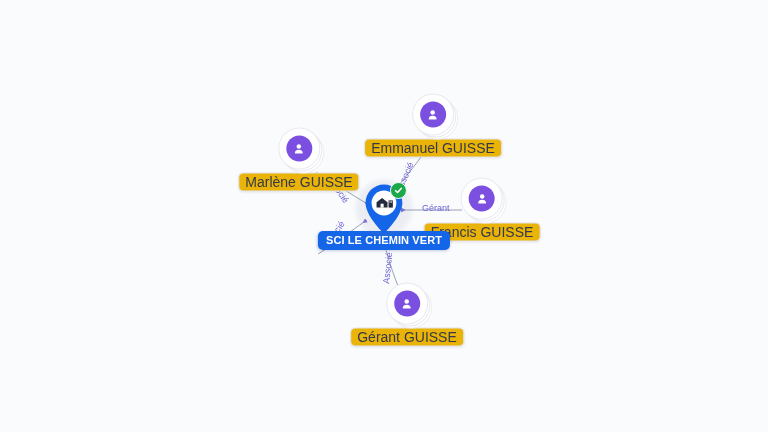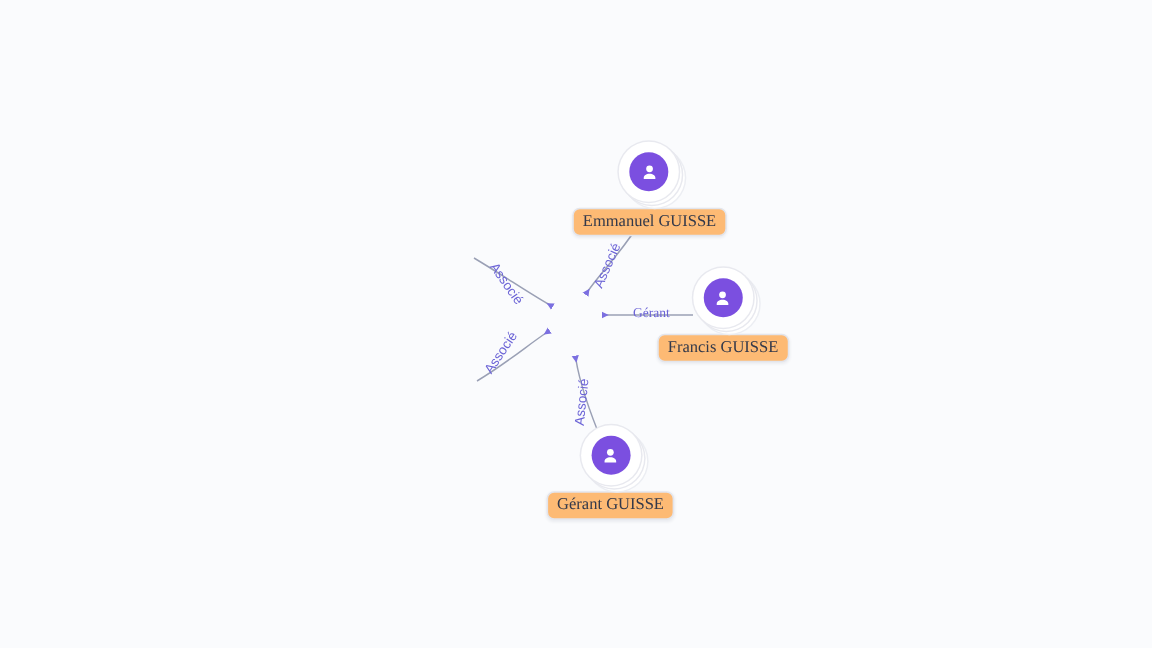--- a/index.html
+++ b/index.html
@@ -57,30 +57,29 @@
     background: #7b4fe0;
     display: flex;
     align-items: center;
     justify-content: center;
   }
   .avatar-circle svg { display: block; }
 
   
   .node-label {
     margin-top: 4px;
-    background: #fdba74;
+    background: #eab308;
     border: 1px solid #e3e5ec;
     border-radius: 5px;
     padding: 2px 6px 3px 6px;
-    font-size: 11px;
+    font-size: 14px;
     line-height: 12px;
     color: #33394a;
     white-space: nowrap;
     box-shadow: 0 1px 2px rgba(30,40,70,0.07);
-    font-family: Liberation Serif, serif;
   }
 
   
   #node-company {
     position: absolute;
     transform: translate(-50%, -50%);
     display: flex;
     flex-direction: column;
     align-items: center;
   }
@@ -158,36 +157,47 @@
 
     <path d="M 462 210 L 404 210" stroke="#9aa0b5" stroke-width="1" fill="none" marker-end="url(#arrowPurple)"></path>
 
     <path d="M 318 254 C 338 242, 352 230, 364 222" stroke="#9aa0b5" stroke-width="1" fill="none" marker-end="url(#arrowPurple)"></path>
 
     <path d="M 402 296 C 392 272, 386 252, 384 240" stroke="#9aa0b5" stroke-width="1" fill="none" marker-end="url(#arrowPurple)"></path>
   </svg>
 
   <div class="edge-label" style="left:389px; top:172px; transform: rotate(-66deg);">Associé</div>
   <div class="edge-label" style="left:322px; top:184px; transform: rotate(55deg);">Associé</div>
-  <div class="edge-label" style="left:422px; top:203px;font-family:Liberation Serif, serif;">Gérant</div>
+  <div class="edge-label" style="left:422px; top:203px;">Gérant</div>
   <div class="edge-label" style="left:318px; top:230px; transform: rotate(-56deg);">Associé</div>
   <div class="edge-label" style="left:372px; top:263px; transform: rotate(-84deg);">Associé</div>
 
   <div class="node" style="left:433px; top:126px;">
     <div class="person-ring">
       <div class="avatar-circle">
         <svg width="15" height="15" viewBox="0 0 24 24" fill="#ffffff">
           <circle cx="12" cy="8" r="3.6"></circle>
           <path d="M12 13.2c-3.6 0-6.2 2.1-6.2 4.4V19h12.4v-1.4c0-2.3-2.6-4.4-6.2-4.4z"></path>
         </svg>
       </div>
     </div>
     <div class="node-label">Emmanuel GUISSE</div>
   </div>
 
+  <div class="node" style="left:299px; top:160px;">
+    <div class="person-ring">
+      <div class="avatar-circle">
+        <svg width="15" height="15" viewBox="0 0 24 24" fill="#ffffff">
+          <circle cx="12" cy="8" r="3.6"></circle>
+          <path d="M12 13.2c-3.6 0-6.2 2.1-6.2 4.4V19h12.4v-1.4c0-2.3-2.6-4.4-6.2-4.4z"></path>
+        </svg>
+      </div>
+    </div>
+    <div class="node-label">Marlène GUISSE</div>
+  </div>
 
   <div class="node" style="left:482px; top:210px;">
     <div class="person-ring">
       <div class="avatar-circle">
         <svg width="15" height="15" viewBox="0 0 24 24" fill="#ffffff">
           <circle cx="12" cy="8" r="3.6"></circle>
           <path d="M12 13.2c-3.6 0-6.2 2.1-6.2 4.4V19h12.4v-1.4c0-2.3-2.6-4.4-6.2-4.4z"></path>
         </svg>
       </div>
     </div>
@@ -200,14 +210,39 @@
       <div class="avatar-circle">
         <svg width="15" height="15" viewBox="0 0 24 24" fill="#ffffff">
           <circle cx="12" cy="8" r="3.6"></circle>
           <path d="M12 13.2c-3.6 0-6.2 2.1-6.2 4.4V19h12.4v-1.4c0-2.3-2.6-4.4-6.2-4.4z"></path>
         </svg>
       </div>
     </div>
     <div class="node-label">Gérant GUISSE</div>
   </div>
 
+  <div id="node-company" style="left:384px; top:216px;">
+    <div class="company-glow"></div>
+    <div class="pin-wrap">
+      <svg width="44" height="54" viewBox="0 0 44 54">
+
+        <path d="M22 2.5 C11.8 2.5 3.6 10.7 3.6 20.9 C3.6 32.5 18 47.5 21.2 50.7 C21.65 51.15 22.35 51.15 22.8 50.7 C26 47.5 40.4 32.5 40.4 20.9 C40.4 10.7 32.2 2.5 22 2.5 Z" fill="#1565e8"></path>
+
+        <circle cx="22" cy="21" r="12.4" fill="#ffffff"></circle>
+
+        <g fill="#252b3d">
+          <path d="M14.6 25.6 L14.6 20.3 L20.1 16.1 L25.6 20.3 L25.6 25.6 Z"></path>
+          <rect x="26.6" y="18.4" width="4.3" height="7.2"></rect>
+          <rect x="27.5" y="19.4" width="1.1" height="1.2" fill="#ffffff"></rect>
+          <rect x="29.1" y="19.4" width="1.1" height="1.2" fill="#ffffff"></rect>
+          <rect x="18.6" y="21.7" width="3.1" height="3.9" fill="#ffffff"></rect>
+        </g>
+      </svg>
+      <div class="company-check">
+        <svg width="9" height="9" viewBox="0 0 24 24" fill="none" stroke="#ffffff" stroke-width="4.2" stroke-linecap="round" stroke-linejoin="round">
+          <path d="M4.5 12.5 L9.5 17.5 L19.5 6.5"></path>
+        </svg>
+      </div>
+    </div>
+    <div class="company-label">SCI LE CHEMIN VERT</div>
+  </div>
 
 </div>
 
 </body></html>

